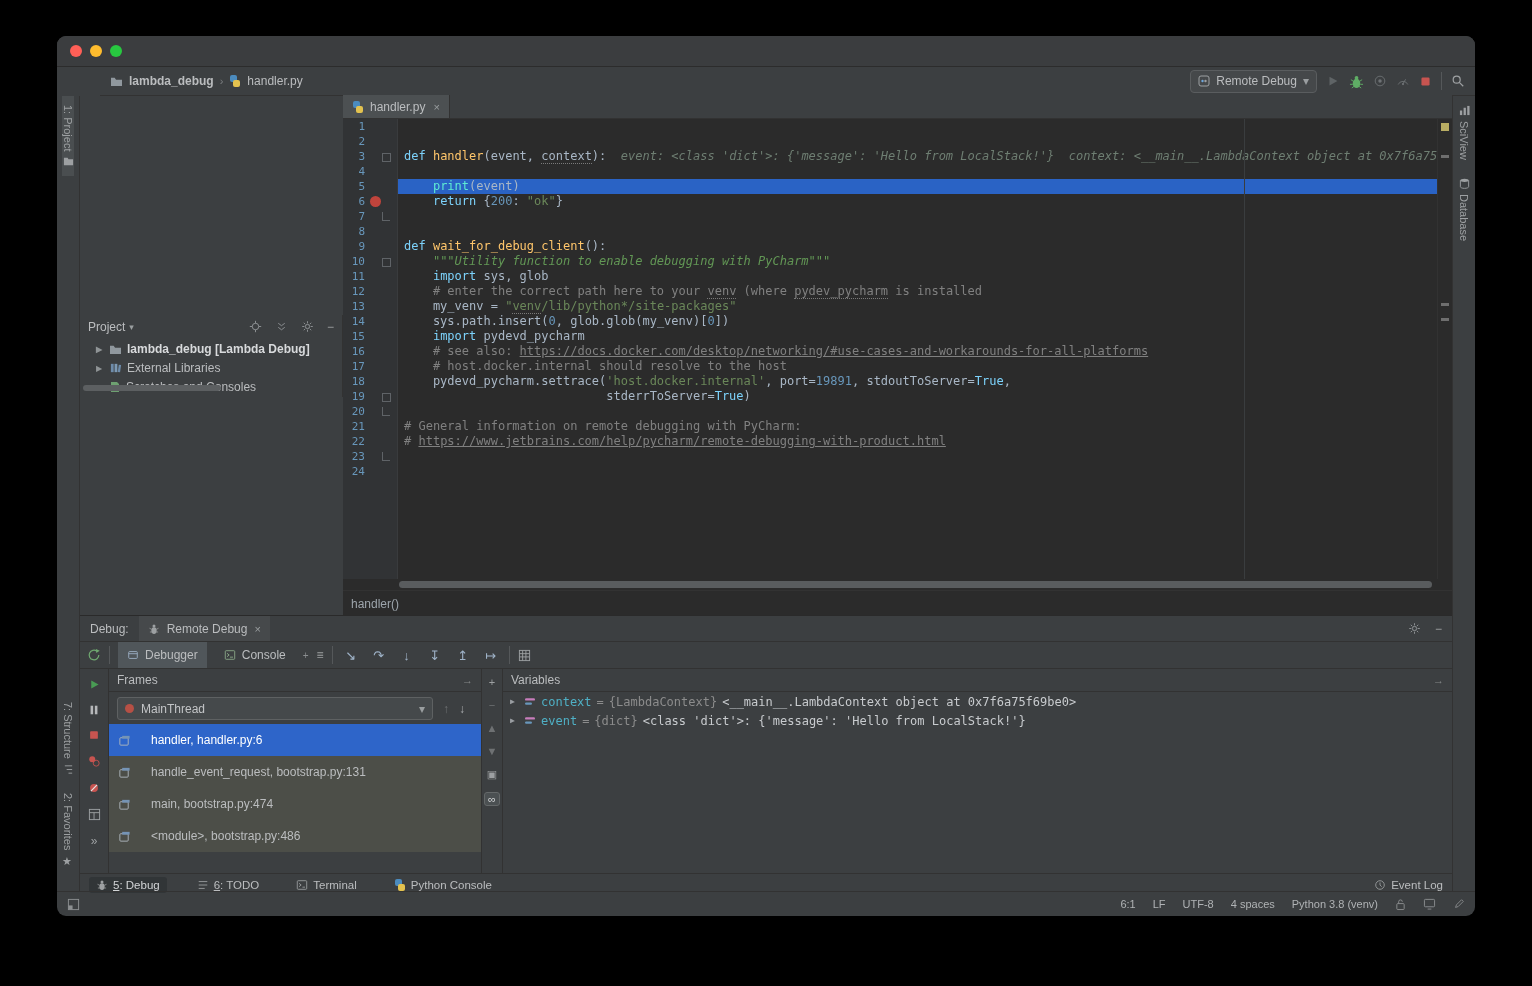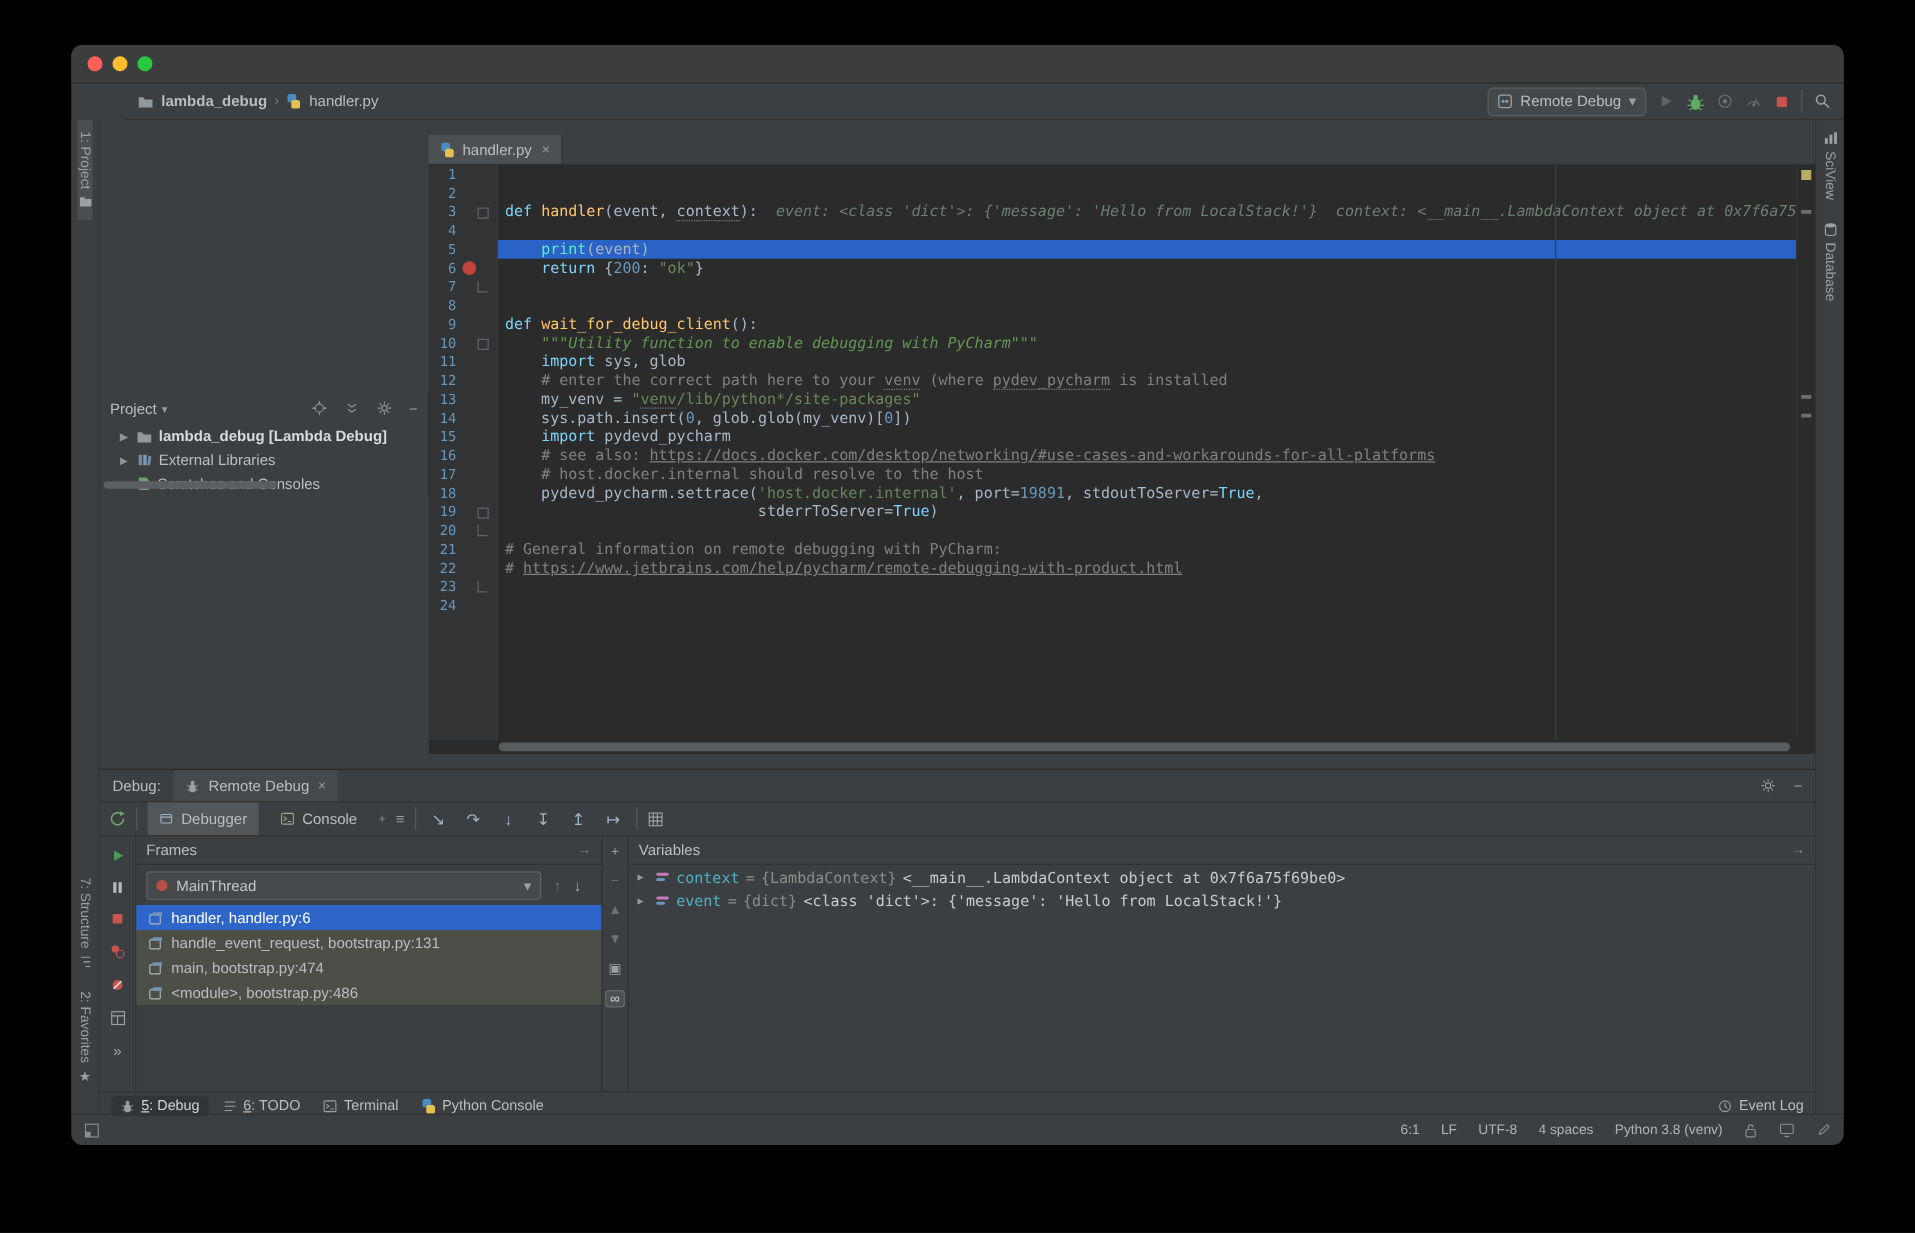--- a/index.html
+++ b/index.html
@@ -86,21 +86,21 @@
   .panel-h{height:22px;flex:0 0 auto;display:flex;align-items:center;padding:0 8px;color:#bbbdbf;
     font-size:12px;border-bottom:1px solid #323232;}
   .panel-h .ph-r{margin-left:auto;color:#85888a;font-size:11px;}
   .thread-row{padding:5px 8px 4px 8px;display:flex;align-items:center;gap:10px;}
   .combo2{width:300px;height:21px;background:#45494b;border:1px solid #5e6162;border-radius:3px;
     display:flex;align-items:center;gap:7px;padding:0 7px;color:#c3c5c7;font-size:12px;}
   .combo2 .dd{margin-left:auto;color:#9a9ea0;}
   .tdot{width:9px;height:9px;border-radius:50%;background:#b65045;}
   .arrbtn{font-size:12px;color:#a9acae;}
   .arrbtn.dim{color:#6e7173;}
-  .frame{height:20px;display:flex;align-items:center;gap:6px;padding-left:9px;font-size:12px;color:#bbbdbf;white-space:nowrap;}
+  .frame{height:32px;display:flex;align-items:center;gap:20px;padding-left:9px;font-size:12px;color:#bbbdbf;white-space:nowrap;}
   .frame.sel{background:#2e65c9;color:#fff;}
   .frame.lib{background:#4c4e48;}
   .watchbar{width:20px;flex:0 0 auto;border-right:1px solid #323232;display:flex;flex-direction:column;
     align-items:center;padding-top:7px;gap:11px;color:#9da0a2;font-size:11px;}
   .watchbar .dim{color:#6e7173;}
   .wb-on{background:#4b5052;border:1px solid #646869;border-radius:3px;padding:0 3px;color:#d0d2d4;}
   .vars{flex:1;display:flex;flex-direction:column;min-width:0;}
   .var-row{height:19px;display:flex;align-items:center;gap:5px;padding-left:7px;
     font-family:"DejaVu Sans Mono",monospace;font-size:12px;white-space:nowrap;}
   .var-arrow{color:#9a9ea2;font-size:8px;width:9px;}
@@ -360,20 +360,23 @@
             <div class="estripe">
               <div class="mark warn" style="top:4px"></div>
               <div class="mark dim" style="top:36px"></div>
               <div class="mark dim" style="top:184px"></div>
               <div class="mark dim" style="top:199px"></div>
             </div>
           </div>
           <div class="hscroll">
               <div class="hthumb"></div>
             </div>
+          <div class="crumbbar">
+            <span>handler()</span>
+          </div>
         </div>
       </div>
 
       <div class="debug">
         <div class="dbg-head">
           <span>Debug:</span>
           <div class="dbg-tabbox">
             <span class="ic">
                 <svg width="12" height="12" viewBox="0 0 16 16">
                   <circle cx="8" cy="4" r="2" fill="#9da0a2"></circle>
@@ -572,21 +575,21 @@
                   <span class="var-eq"> = </span>
                   <span class="var-type">{dict} </span>
                   <span class="var-val">&lt;class 'dict'&gt;: {'message': 'Hello from LocalStack!'}</span>
                 </div>
               </div>
           </div>
         </div>
       </div>
 
       <div class="bbar">
-        <div id="bitems" style="display:flex;align-items:flex-end;gap:4px">
+        <div id="bitems" style="display:flex;align-items:flex-end;gap:23px">
             <div class="bitem active">
               <span class="ic">
                 <svg width="12" height="12" viewBox="0 0 16 16">
                   <circle cx="8" cy="4" r="2" fill="#9da0a2"></circle>
                   <ellipse cx="8" cy="10" rx="3.5" ry="4.5" fill="#9da0a2"></ellipse>
                   <path d="M2 7l3 1.5M14 7l-3 1.5M2.5 12h3M13.5 12h-3" stroke="#9da0a2" fill="none"></path>
                 </svg>
               </span>
               <span><u>5</u>: Debug</span>
             </div>

